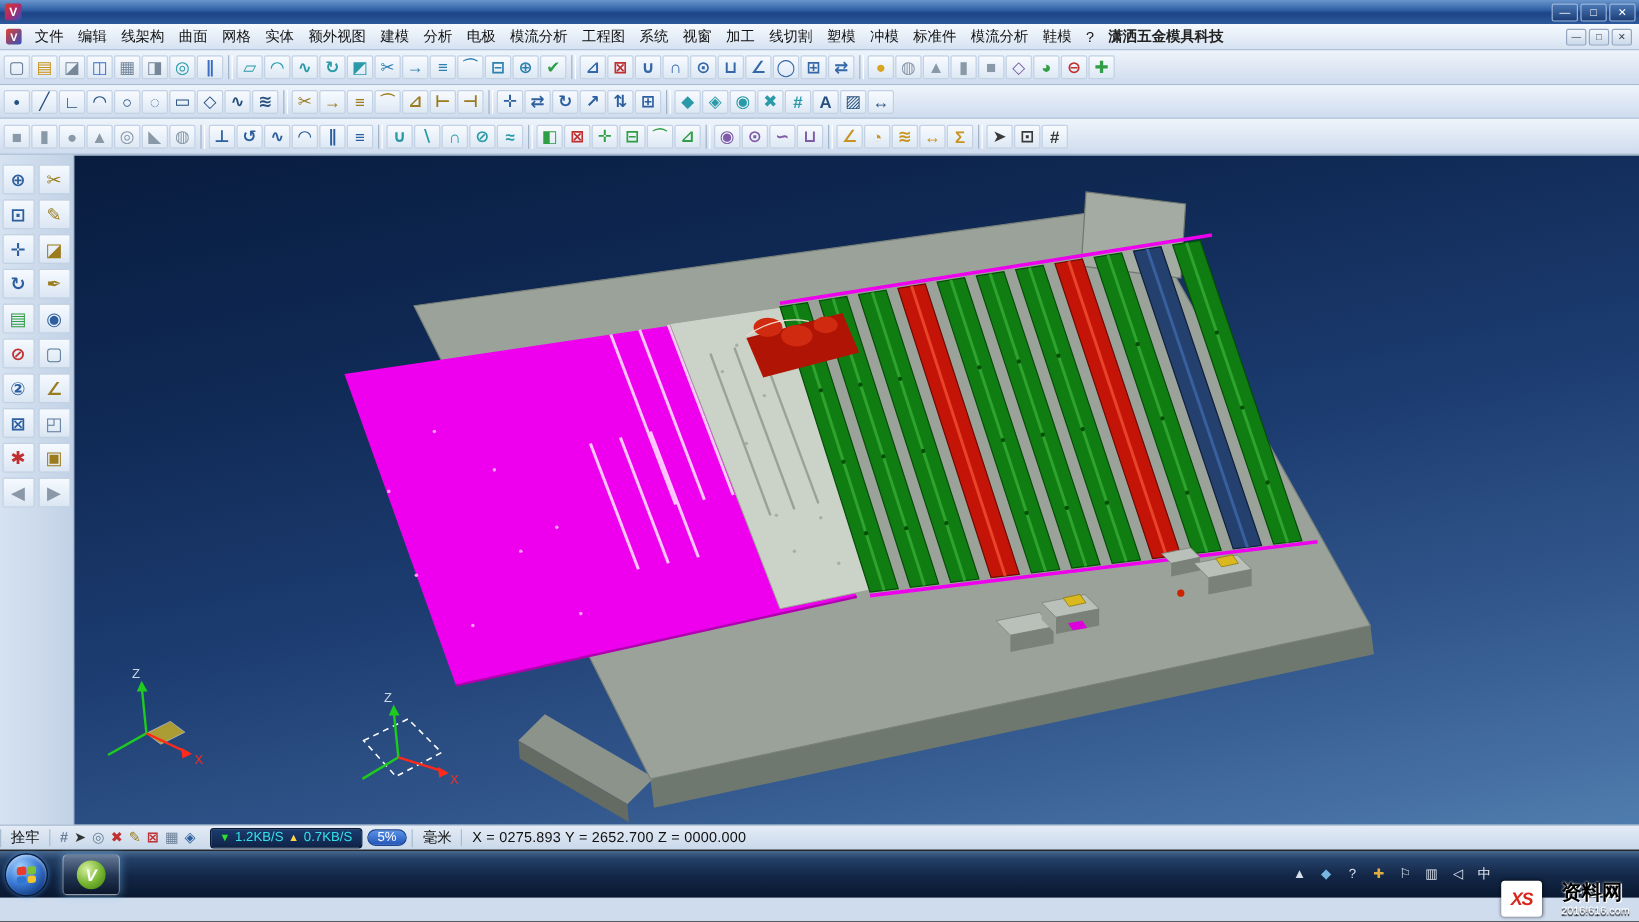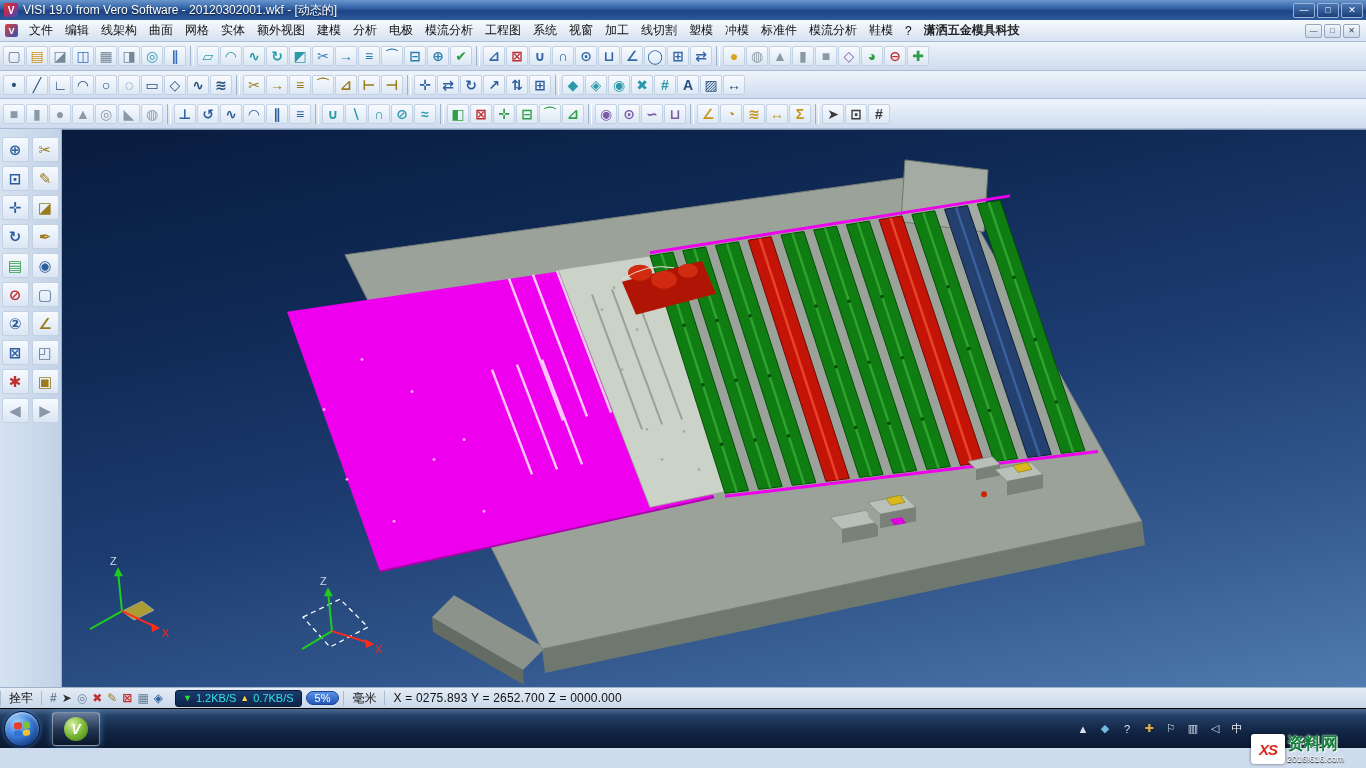--- a/index.html
+++ b/index.html
@@ -137,38 +137,37 @@
     border:1px solid rgba(255,255,255,.4);
     background:linear-gradient(rgba(255,255,255,.28),rgba(255,255,255,.08) 50%,rgba(0,0,0,.15));
     box-shadow:0 0 7px rgba(120,200,255,.45); display:flex; align-items:center; justify-content:center; }
   .visi-logo { width:24px; height:24px; border-radius:50%; color:#fff; font-weight:bold; font-style:italic; font-size:14px;
     background:radial-gradient(circle at 35% 30%, #d6efa0, #74b32e 55%, #3c7a12);
     display:flex; align-items:center; justify-content:center; }
   .tray { margin-left:auto; display:flex; align-items:center; gap:8px; padding-right:122px; font-size:11px; }
   .tray-ic { min-width:14px; text-align:center; opacity:.92; cursor:default; }
 
   
-  .watermark { position:absolute; right:3px; bottom:4px; width:112px; display:flex; gap:2px;
+  .watermark { position:absolute; right:3px; bottom:4px; width:112px; display:flex; gap:16px;
     align-items:center; z-index:50;margin-left:10px; }
   .wm-logo { width:34px; height:30px; background:#fff; border-radius:3px; color:#d9261c;
     font-weight:900; font-style:italic; font-size:15px; letter-spacing:-1px;
     display:flex; align-items:center; justify-content:center; box-shadow:0 0 3px rgba(0,0,0,.6); }
   .wm-col { display:flex; flex-direction:column; }
-  .wm-name { color:#15803d; font-weight:900; font-size:17px; line-height:1;
+  .wm-name { color:#000000; font-weight:900; font-size:17px; line-height:1;
     text-shadow:0 0 2px #fff, 1px 1px 0 #fff; white-space:nowrap; }
   .wm-sub { color:#fff; font-size:9px; margin-top:2px; text-shadow:0 1px 1px #000; white-space:nowrap; }
 </style>
 </head>
 <body>
 
 <div id="app">
 
   <div class="titlebar">
     <span class="app-ico">V</span>
-    <span class="title">VISI 19.0  from Vero Software - 20120302001.wkf - [动态的]</span>
     <span class="win-controls">
       <button class="wbtn">—</button>
       <button class="wbtn">□</button>
       <button class="wbtn">✕</button>
     </span>
   </div>
 
   <div class="menubar">
     <span class="doc-ico">V</span>
     <nav class="menu-items" id="menu-items">

